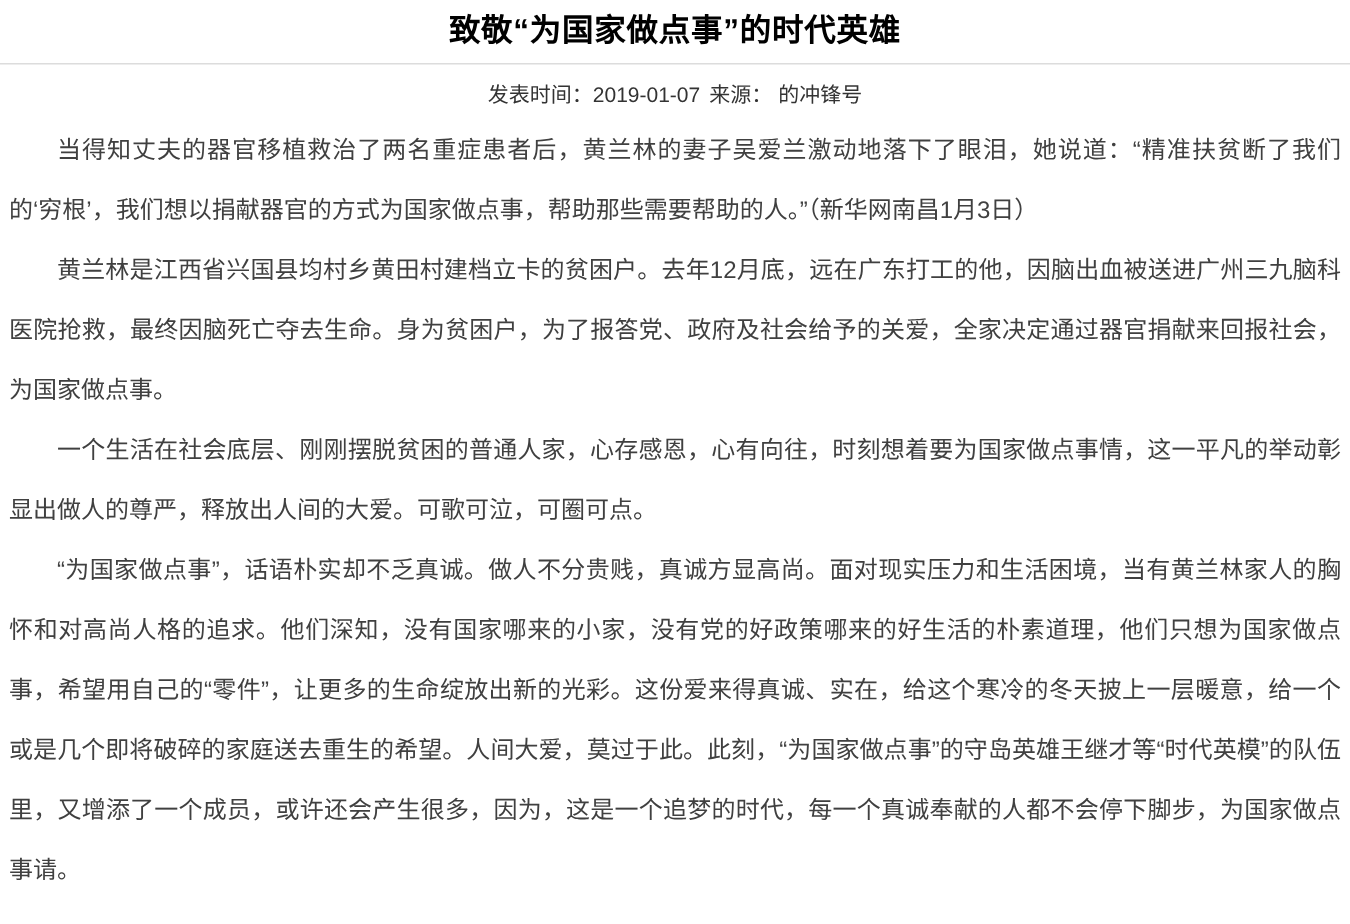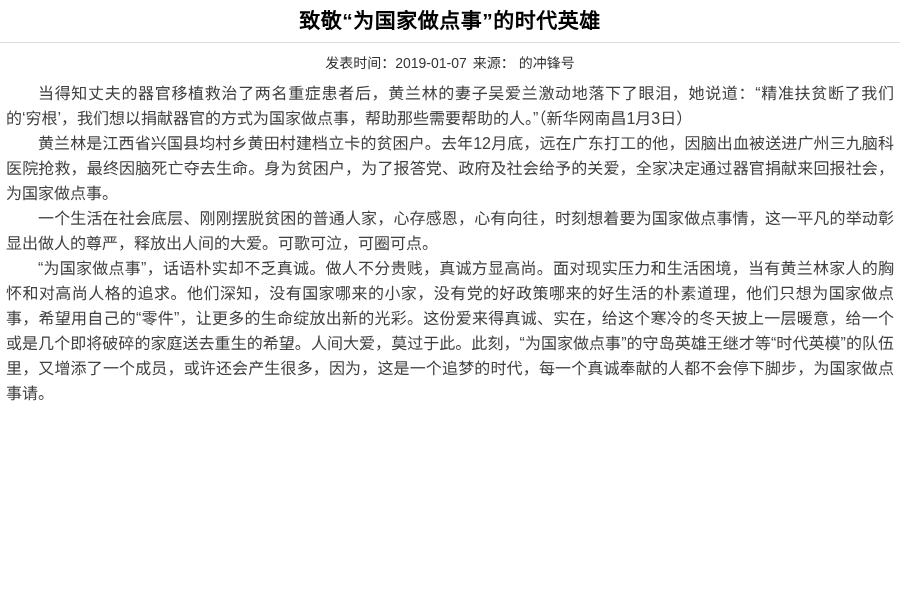--- a/index.html
+++ b/index.html
@@ -45,21 +45,21 @@
   }
   .meta-published-date {
     margin-right: 6px;
   }
   .meta-source-name {
     margin-left: 4px;
   }
   .article-body {
     padding: 9px 6px 0 6px;
     font-size: 16px;
-    line-height: 25px;
+    line-height: 40px;
     color: #404040;
     text-align: justify;
   }
   .article-body p {
     margin: 0;
     text-indent: 2em;
     word-break: break-all;
   }
 </style>
 </head>

